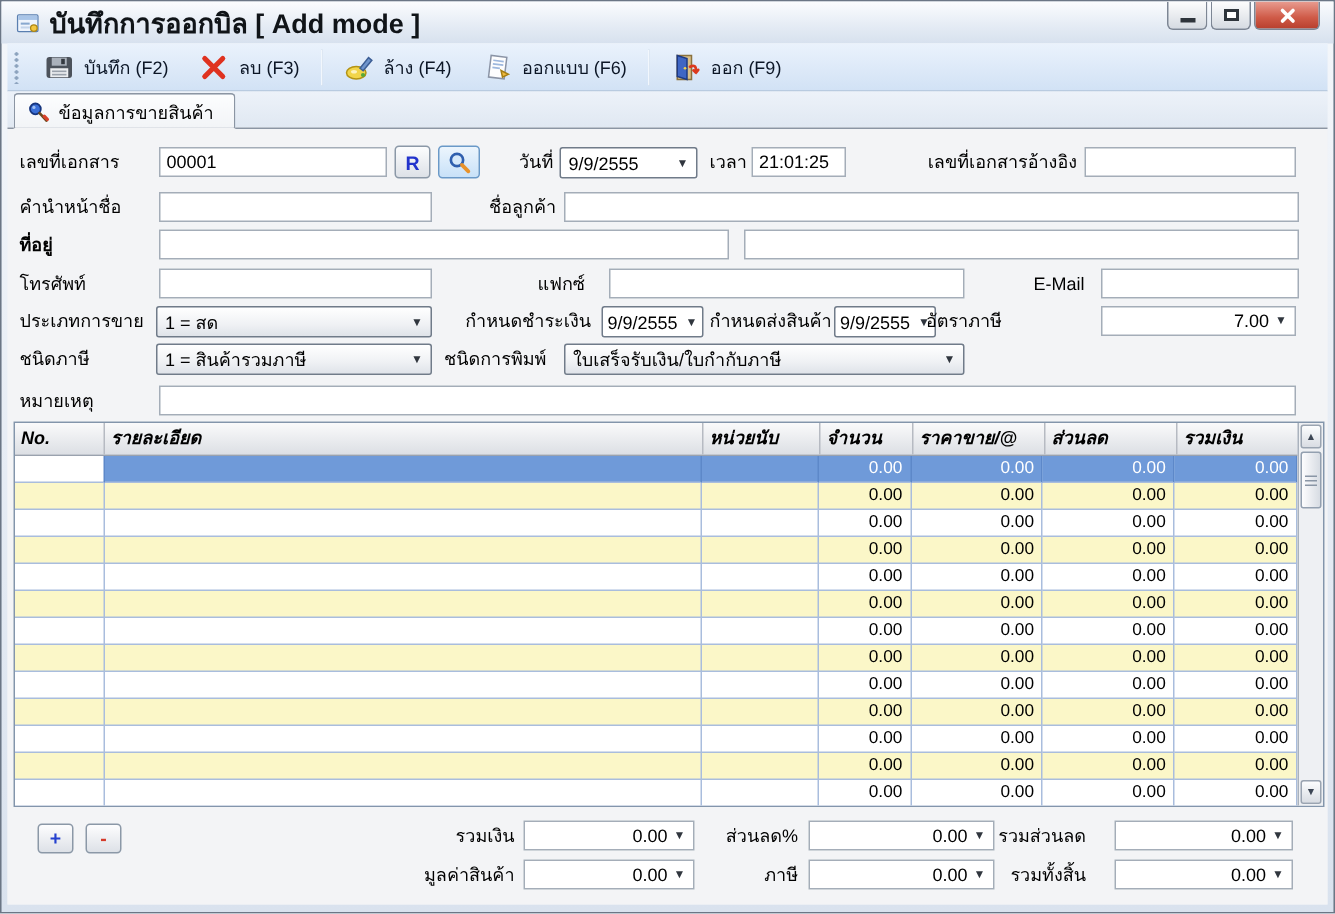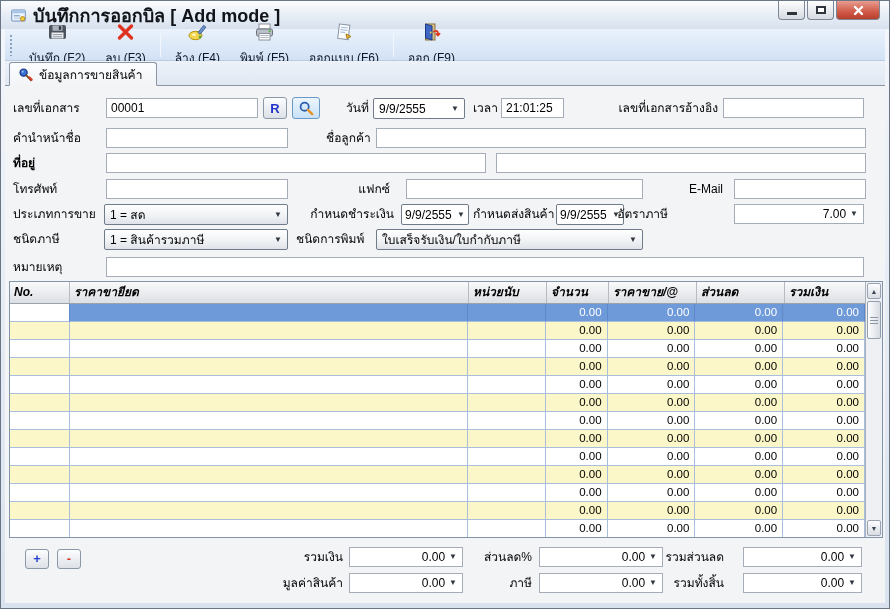--- a/index.html
+++ b/index.html
@@ -31,21 +31,21 @@
   
   .toolbar { position:absolute; left:0; right:0; top:0; height:32px;
              background:linear-gradient(#eaf2fc,#d2e2f5);
              border-bottom:1px solid #b9cbe0;
              display:flex; align-items:center; padding-left:4px; }
   .grip { width:4px; height:22px; margin-right:6px;
           background-image:radial-gradient(circle,#8ba2bd 1px,transparent 1.4px);
           background-size:4px 4px; }
   .tbtn { display:flex; align-items:center; gap:6px; padding:3px 9px;
           font-size:12px; color:#0c1626; border:1px solid transparent;
-          border-radius:3px; cursor:default; white-space:nowrap;flex-direction:column; }
+          border-radius:3px; cursor:default; white-space:nowrap; }
   .tsep { width:1px; height:24px; background:#aebfd6; border-right:1px solid #f2f7fd;
           margin:0 4px; }
   .tico { width:21px; height:20px; flex:0 0 auto; }
 
   
   .tabstrip { position:absolute; left:0; right:0; top:32px; height:24px;
               background:linear-gradient(#edf2f9,#e0e8f2); }
   .tab { position:absolute; left:4px; bottom:-1px; height:24px; padding:0 14px 0 8px;
          display:flex; align-items:center; gap:6px;
          background:linear-gradient(#fcfdfe,#f2f4f7);
@@ -172,31 +172,20 @@
       <div class="tbtn">
         <svg class="tico" viewBox="0 0 20 20">
           <ellipse cx="8" cy="13.5" rx="6.5" ry="4.2" fill="#f2d54a" stroke="#b39314"></ellipse>
           <ellipse cx="6.5" cy="12.8" rx="2" ry="1.2" fill="#fdf3c0"></ellipse>
           <path d="M10.5 10.5 L16.2 3.4 L18.4 5.2 L12.6 12.2 Z" fill="#6f95cc" stroke="#3c5e95"></path>
           <circle cx="12.5" cy="15" r="1.4" fill="#58a83c"></circle>
         </svg>
         <span>ล้าง (F4)</span>
       </div>
 
-      <div class="tbtn">
-        <svg class="tico" viewBox="0 0 20 20">
-          <rect x="4.5" y="2" width="11" height="5" fill="#fff" stroke="#8a9098"></rect>
-          <rect x="2" y="7" width="16" height="7" rx="1.5" fill="#b9c0c9" stroke="#697079"></rect>
-          <rect x="4.5" y="11.5" width="11" height="6.5" fill="#fff" stroke="#8a9098"></rect>
-          <rect x="5.8" y="13" width="8.4" height="1" fill="#b0b7c0"></rect>
-          <rect x="5.8" y="15" width="8.4" height="1" fill="#b0b7c0"></rect>
-          <circle cx="15.3" cy="9.2" r="1.1" fill="#5cb344"></circle>
-        </svg>
-        <span>พิมพ์ (F5)</span>
-      </div>
 
       <div class="tbtn">
         <svg class="tico" viewBox="0 0 20 20">
           <g transform="rotate(7 10 10)">
             <rect x="5" y="2.5" width="10.5" height="14.5" fill="#fdfdfe" stroke="#8a93a5"></rect>
             <rect x="6.8" y="5" width="7" height="1.1" fill="#9db7dd"></rect>
             <rect x="6.8" y="7.4" width="7" height="1.1" fill="#9db7dd"></rect>
             <rect x="6.8" y="9.8" width="5" height="1.1" fill="#9db7dd"></rect>
           </g>
           <path d="M12.5 12 L17.5 14.5 L13.5 16.5 Z" fill="#f0b93c" stroke="#a57e14"></path>
@@ -299,21 +288,21 @@
         <span class="cval">ใบเสร็จรับเงิน/ใบกำกับภาษี</span>
         <span class="arr">▼</span>
       </div>
 
       <span class="lbl" style="left:8px; top:171px;">หมายเหตุ</span>
       <input class="txt" style="left: 101px; top: 171px; width: 758px;" value="">
 
       <div class="grid">
         <div class="ghead">
           <div class="gc c-no">No.</div>
-          <div class="gc c-desc">ราคาขายียด</div>
+          <div class="gc c-desc">รายละเอียด</div>
           <div class="gc c-unit">หน่วยนับ</div>
           <div class="gc c-qty">จำนวน</div>
           <div class="gc c-price">ราคาขาย/@</div>
           <div class="gc c-disc">ส่วนลด</div>
           <div class="gc c-total">รวมเงิน</div>
         </div>
         <div class="gbody">
             <div class="grow sel">
               <div class="gc c-no"></div>
               <div class="gc c-desc"></div>

